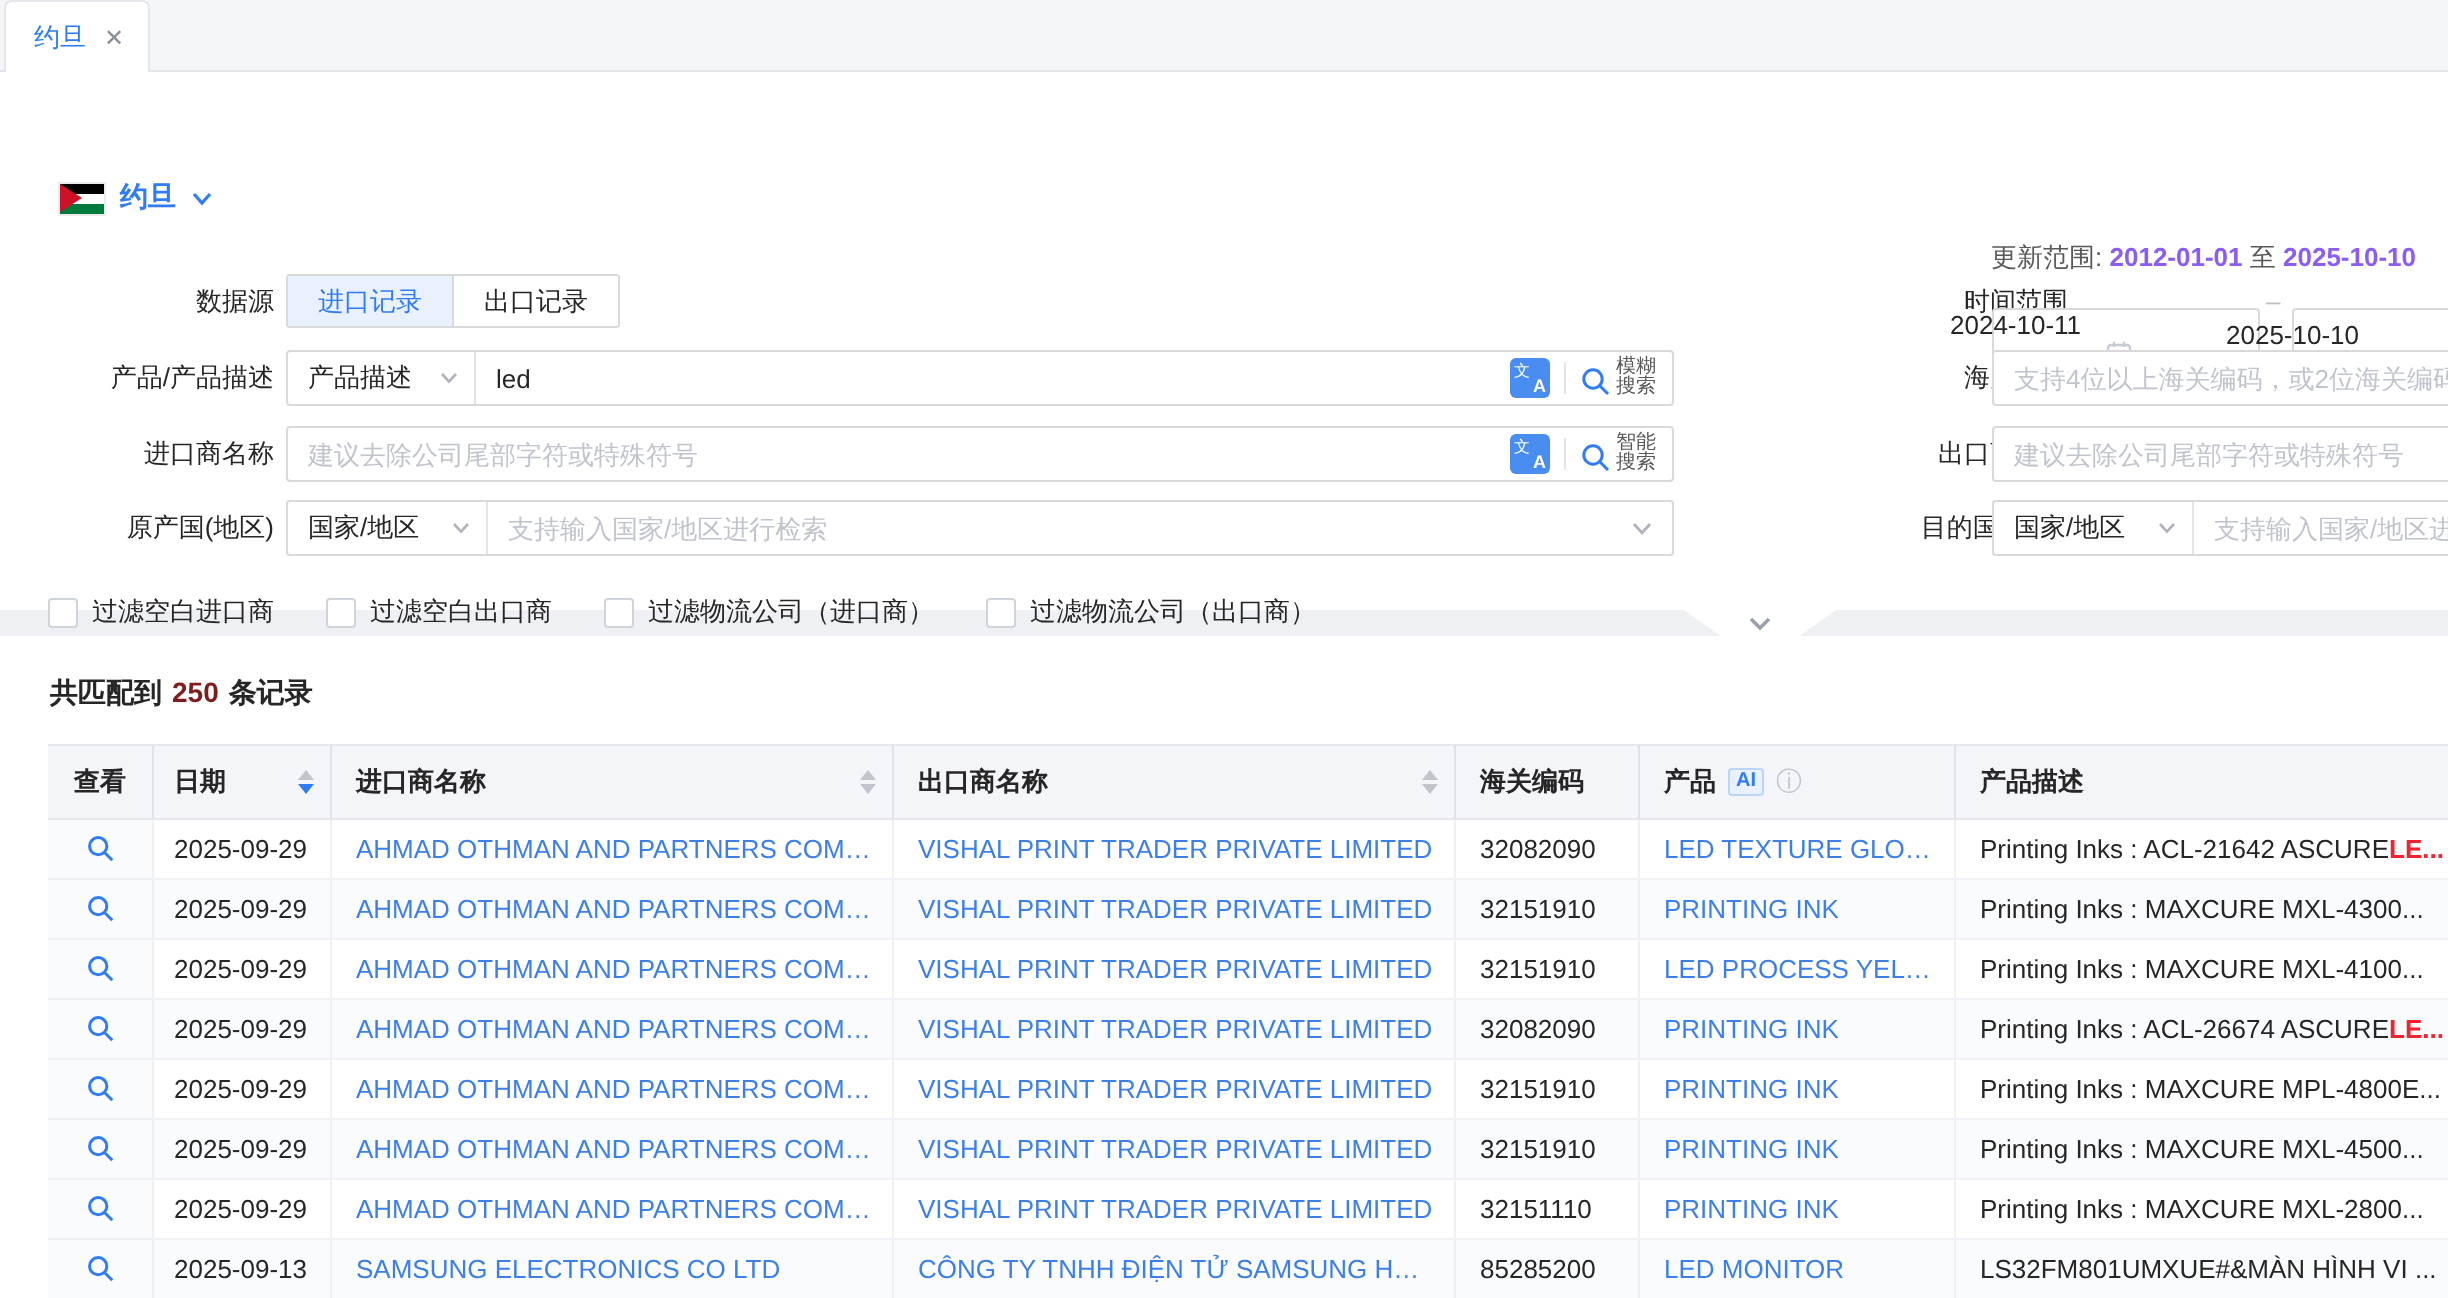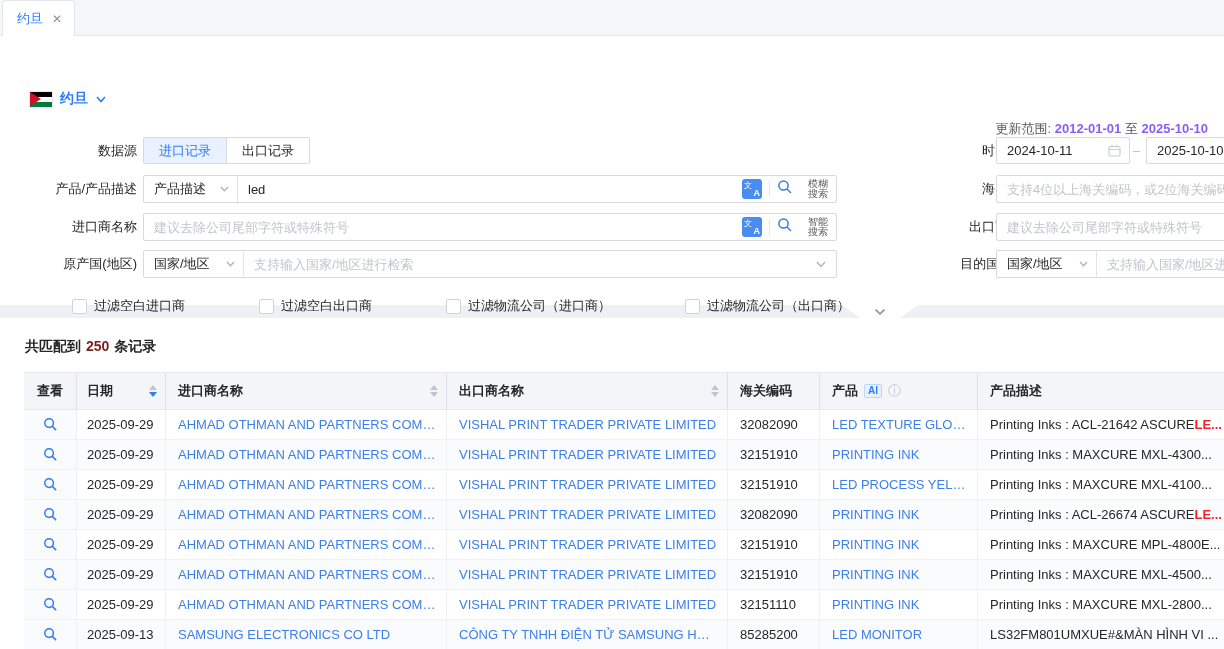--- a/index.html
+++ b/index.html
@@ -20,42 +20,42 @@
   .country-name { color:#2f7cf6; font-weight:bold; font-size:14px; }
 
   .update-range { position:absolute; top:84px; right:16px; font-size:13px; color:#595959; white-space:nowrap; }
   .update-range b { color:#8b5cf6; }
 
   .flabel { position:absolute; text-align:right; font-size:13px; line-height:28px; color:#262626; white-space:nowrap; }
   .lab-l { left:7px; width:130px; }
   .lab-r { left:920px; width:114px; }
 
   .ctrl { position:absolute; background:#fff; border:1px solid #d9d9d9; border-radius:2px; display:flex; align-items:center; }
-  .r1 { top:101px; height:27px; } .r2 { top:139px; height:28px; } .r3 { top:177px; height:28px; } .r4 { top:214px; height:28px; }
+  .r1 { top:118px; height:27px;flex-direction:column; } .r2 { top:139px; height:28px; } .r3 { top:177px; height:28px; } .r4 { top:214px; height:28px; }
 
   .seg { position:absolute; left:143px; top:101px; height:27px; display:flex; border:1px solid #d9d9d9; border-radius:2px; overflow:hidden; }
   .seg-item { padding:0 15px; line-height:25px; font-size:13px; cursor:pointer;text-align:right; }
   .seg-item.active { background:#e8f1fd; color:#2f7cf6; }
   .seg-item.inactive { background:#fff; color:#262626; border-left:1px solid #d9d9d9; }
 
   .sel { display:flex; align-items:center; justify-content:space-between; padding:0 8px 0 10px; height:100%; border-right:1px solid #e3e5e9; flex:none; }
   .sel-txt { font-size:13px; color:#262626; }
   .grp-input { flex:1; height:100%; border:none; outline:none; font-size:13px; color:#262626; padding:0 10px; font-family:inherit; background:transparent; min-width:0; }
   .grp-input::placeholder { color:#c0c4cc; }
   .icon-zone { display:flex; align-items:center; gap:7px; padding:0 8px; flex:none; }
   .tr-icon { width:20px; height:20px; background:#4a8df0; border-radius:3px; position:relative; flex:none; cursor:pointer; }
   .tr-icon .g1 { position:absolute; left:2px; top:1px; color:#fff; font-size:8px; }
   .tr-icon .g2 { position:absolute; right:2px; bottom:1px; color:#fff; font-size:9px; font-weight:bold; }
   .vdiv { width:1px; height:16px; background:#e2e4e8; }
-  .mode { display:flex; align-items:flex-start; gap:15px; cursor:pointer; }
+  .mode { display:flex; align-items:flex-end; gap:2px; cursor:pointer; }
   .mode-txt { font-size:10px; line-height:10px; color:#595959; }
   .chev { flex:none; }
 
   .cb-row { position:absolute; left:24px; top:261px; display:flex; gap:26px; align-items:center; }
-  .cb-item { display:flex; align-items:center; gap:7px; cursor:pointer;margin-left:48px; }
+  .cb-item { display:flex; align-items:center; gap:7px; cursor:pointer; }
   .cb-box { width:15px; height:15px; border:1px solid #cfd3da; border-radius:2px; background:#fff; flex:none; }
   .cb-label { font-size:13px; color:#262626; }
 
   .notch { position:absolute; left:842px; top:305px; width:76px; height:13px; background:#fff; clip-path:polygon(0 0,100% 0,76% 100%,24% 100%); display:flex; align-items:center; justify-content:center; cursor:pointer; }
 
   
   .results-panel { position:absolute; left:0; top:318px; width:100%; bottom:0; background:#fff; overflow:hidden; }
   .match-line { position:absolute; left:25px; top:20px; font-size:14px; font-weight:bold; color:#262626; }
   .match-line .cnt { color:#7f1d1d; padding:0 5px; }
 

